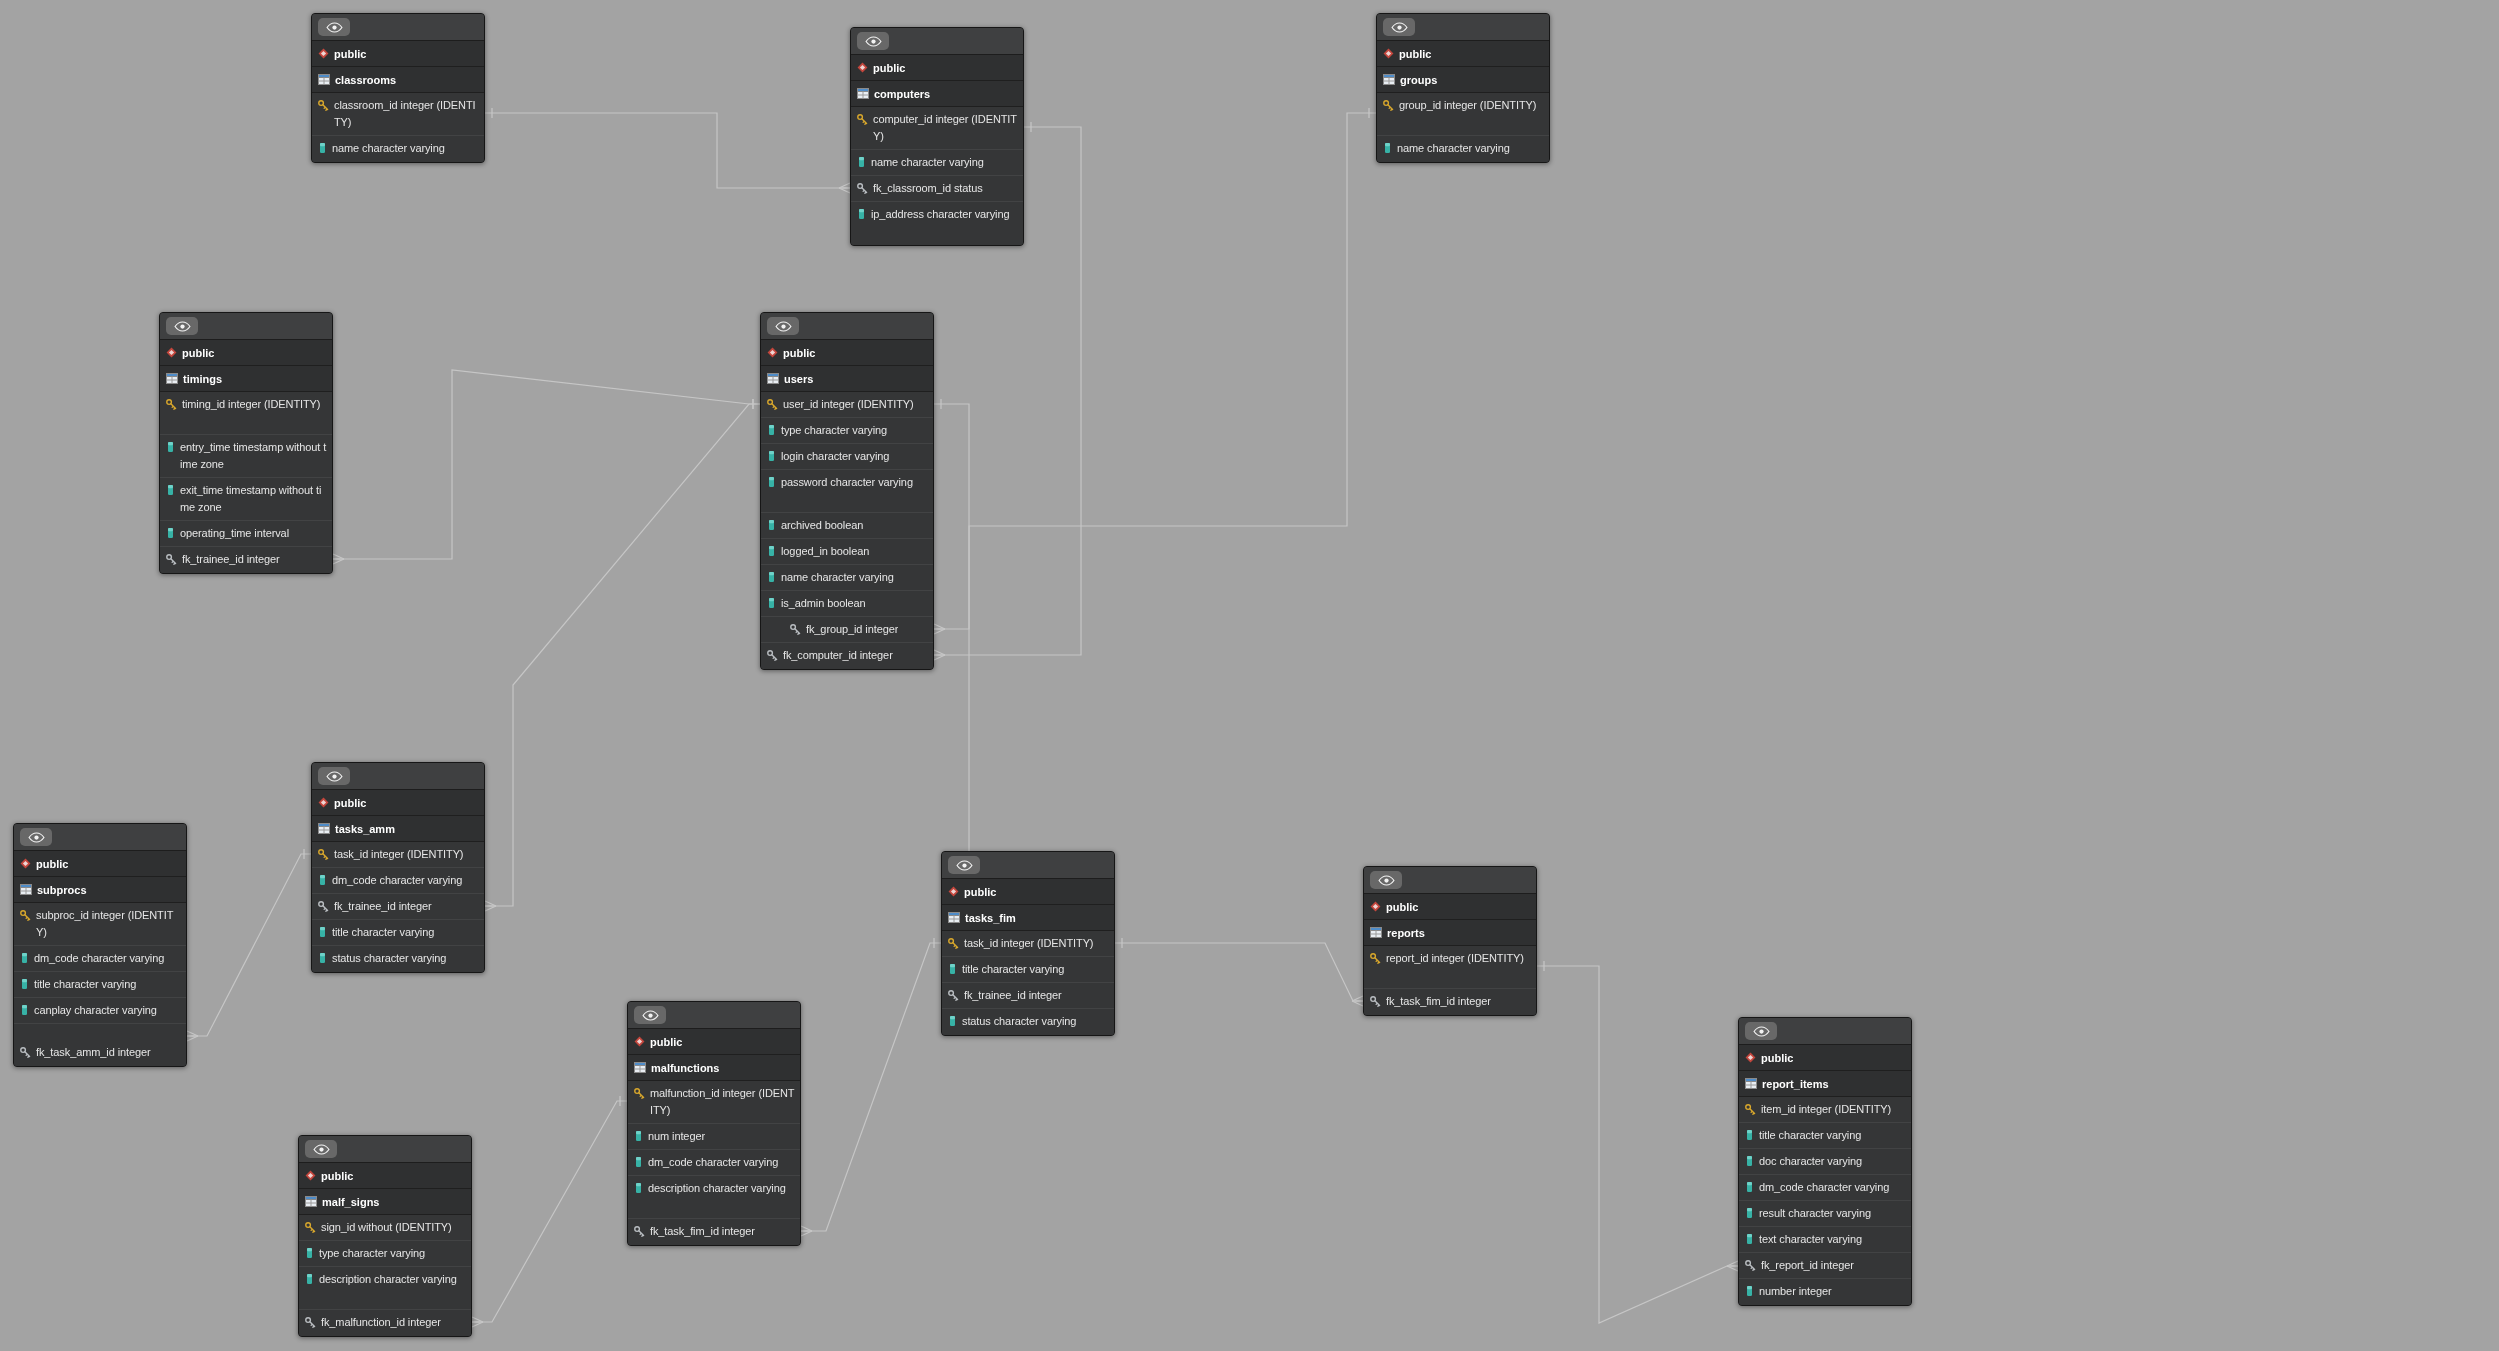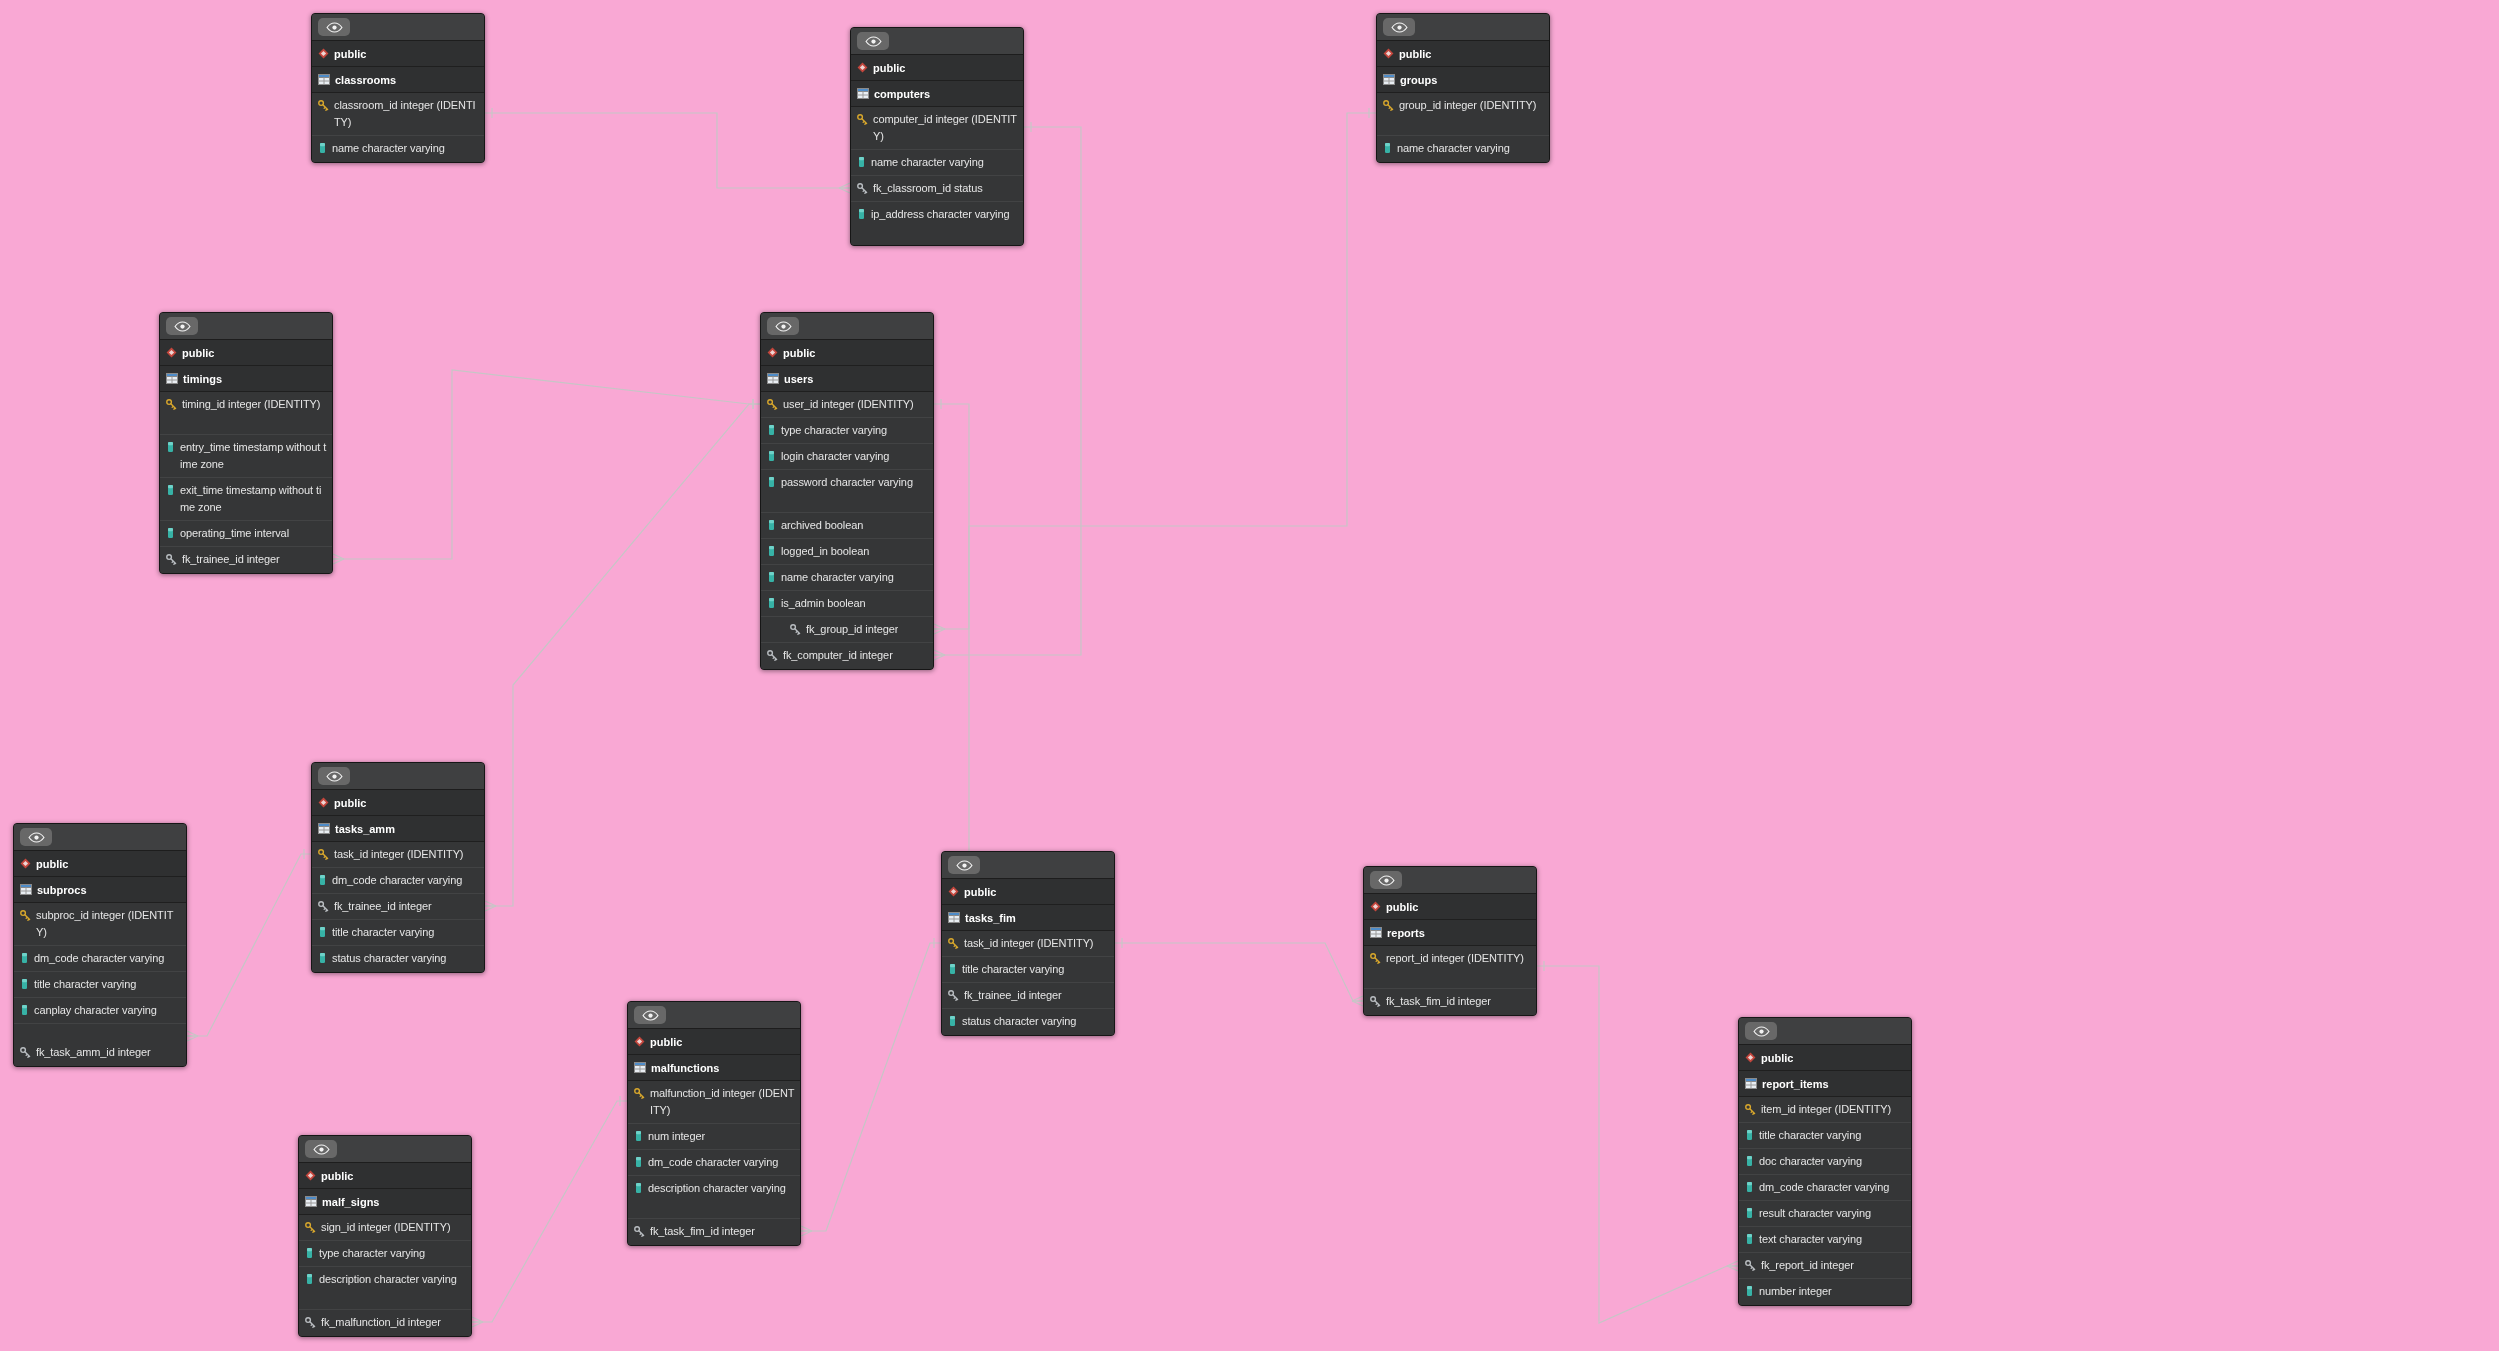--- a/index.html
+++ b/index.html
@@ -1,19 +1,19 @@
 <!DOCTYPE html>
 <html><head>
 <meta charset="utf-8">
 <style>
   html,body{margin:0;padding:0;background:#2b2c2d;}
   #canvas{
     position:relative;overflow:hidden;
     font-family:"Liberation Sans",sans-serif;
-    background:#f9a8d4;
+    background:#a3a3a3;
   }
   #wires{position:absolute;left:0;top:0;z-index:0;}
   .table-node{
     position:absolute;width:174px;z-index:1;box-sizing:border-box;
     background:#353637;border:1px solid #161616;border-radius:4px;
     box-shadow:0 1px 5px rgba(0,0,0,.45);
   }
   .node-toolbar{
     height:27px;box-sizing:border-box;background:#3f4041;
     border-bottom:1px solid #1d1d1d;display:flex;align-items:center;
@@ -691,21 +691,21 @@
           <line x1="6" y1="3.5" x2="6" y2="10.5" stroke="#9a9a9a"></line>
           <line x1="0.5" y1="7" x2="11.5" y2="7" stroke="#9a9a9a"></line>
         </svg>
         <span class="hdr-text">malf_signs</span>
       </div>
       <div class="col-row" style="height: 26px;">
         <svg width="13" height="13" viewBox="0 0 14 14">
           <circle cx="4.4" cy="4.4" r="2.5" fill="none" stroke="#d8a72c" stroke-width="1.5"></circle>
           <path d="M6.3 6.3 L11.4 11.4 M8.9 8.9 L7.7 10.1 M10.8 10.8 L9.6 12" fill="none" stroke="#d8a72c" stroke-width="1.5" stroke-linecap="round"></path>
         </svg>
-        <div class="col-text">sign_id integer (IDENTITY)</div>
+        <div class="col-text">sign_id without (IDENTITY)</div>
       </div>
       <div class="col-row" style="height: 26px;">
         <svg width="11" height="12" viewBox="0 0 11 12">
           <rect x="3" y="1" width="5" height="10" rx="1.2" fill="#37b2a6"></rect>
           <rect x="3" y="1" width="5" height="3.2" rx="1.2" fill="#6fd2c9"></rect>
         </svg>
         <div class="col-text">type character varying</div>
       </div>
       <div class="col-row" style="height: 43px;">
         <svg width="11" height="12" viewBox="0 0 11 12">

